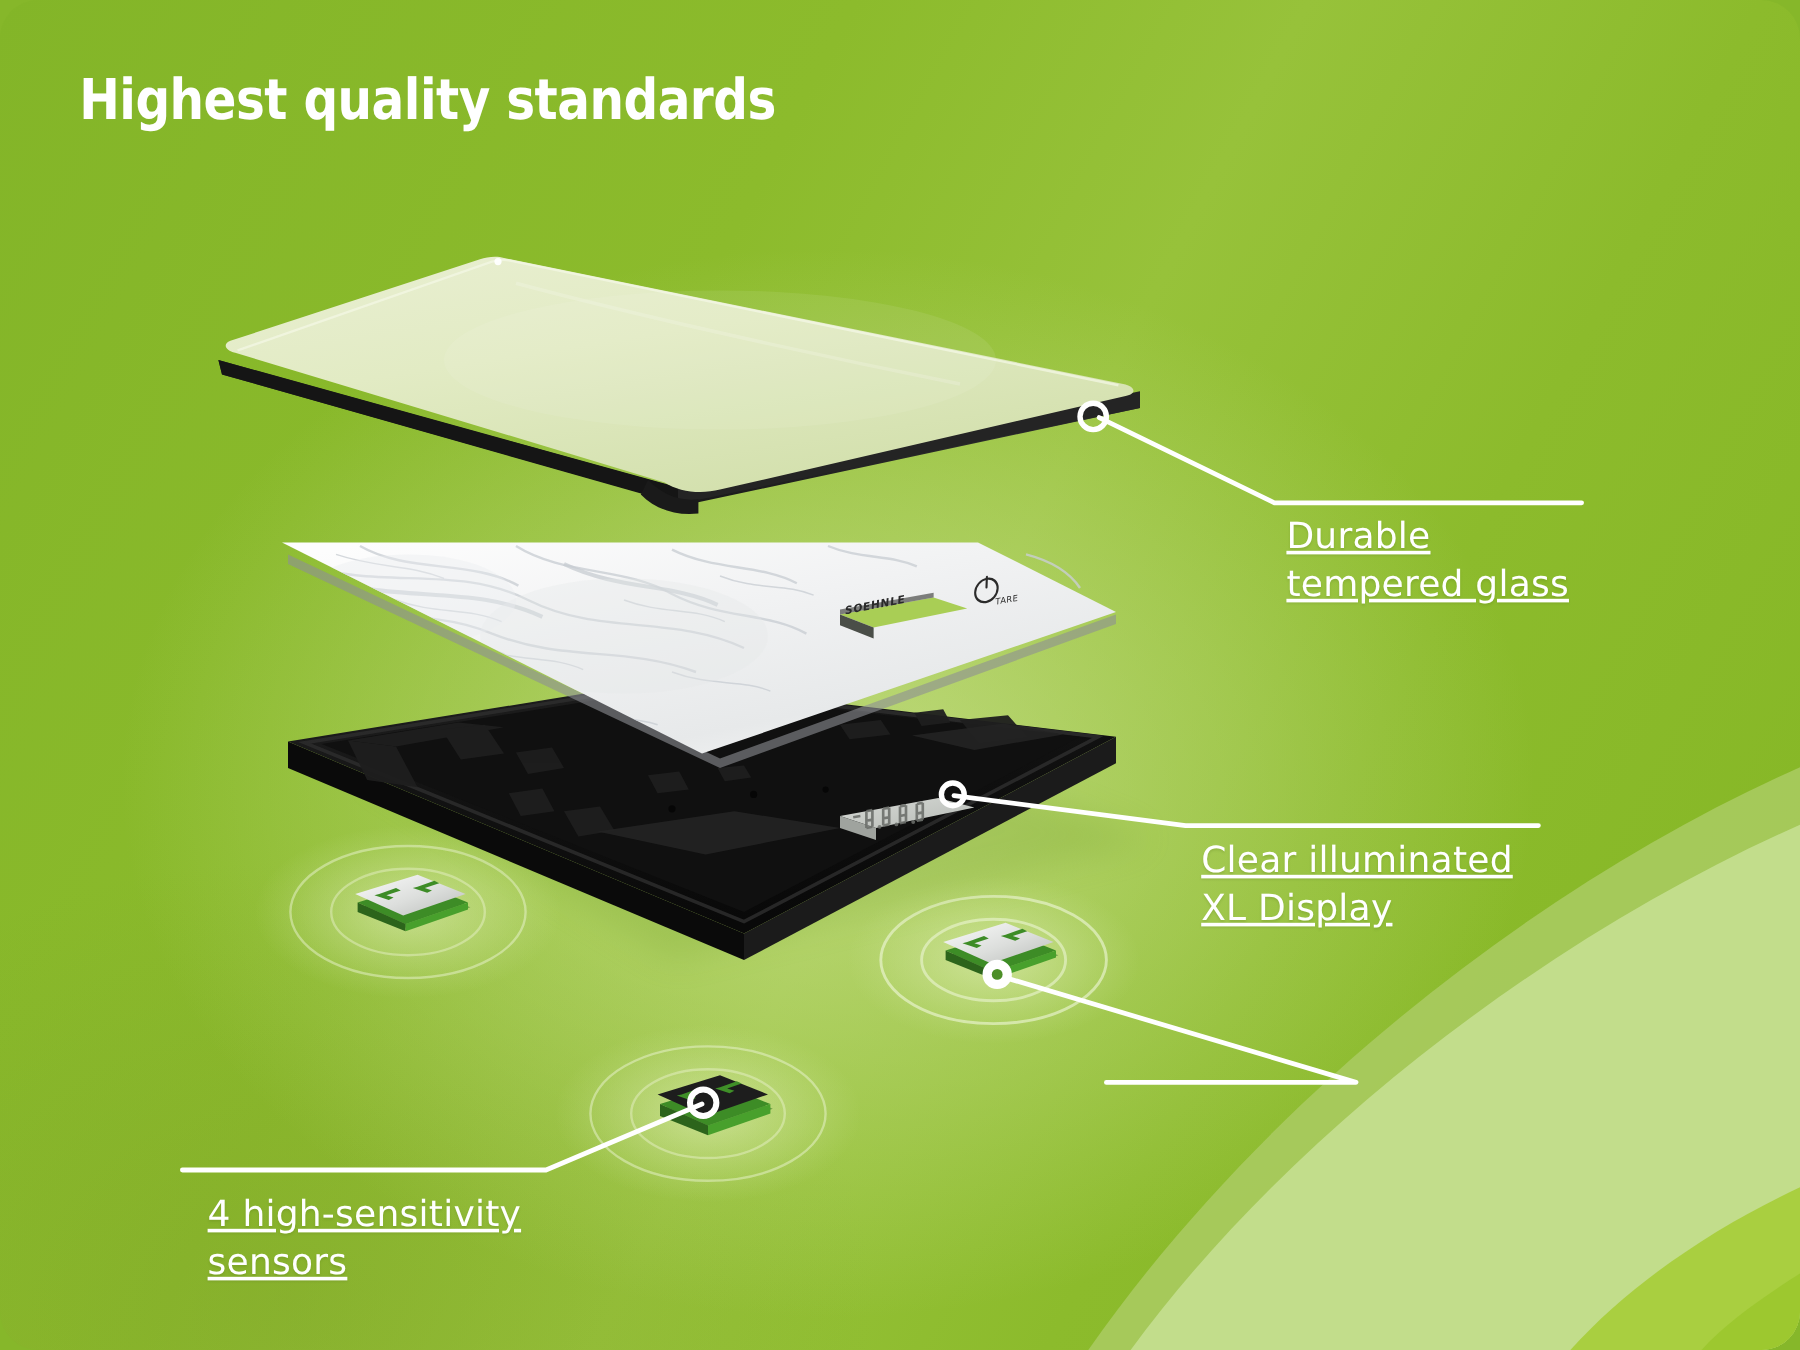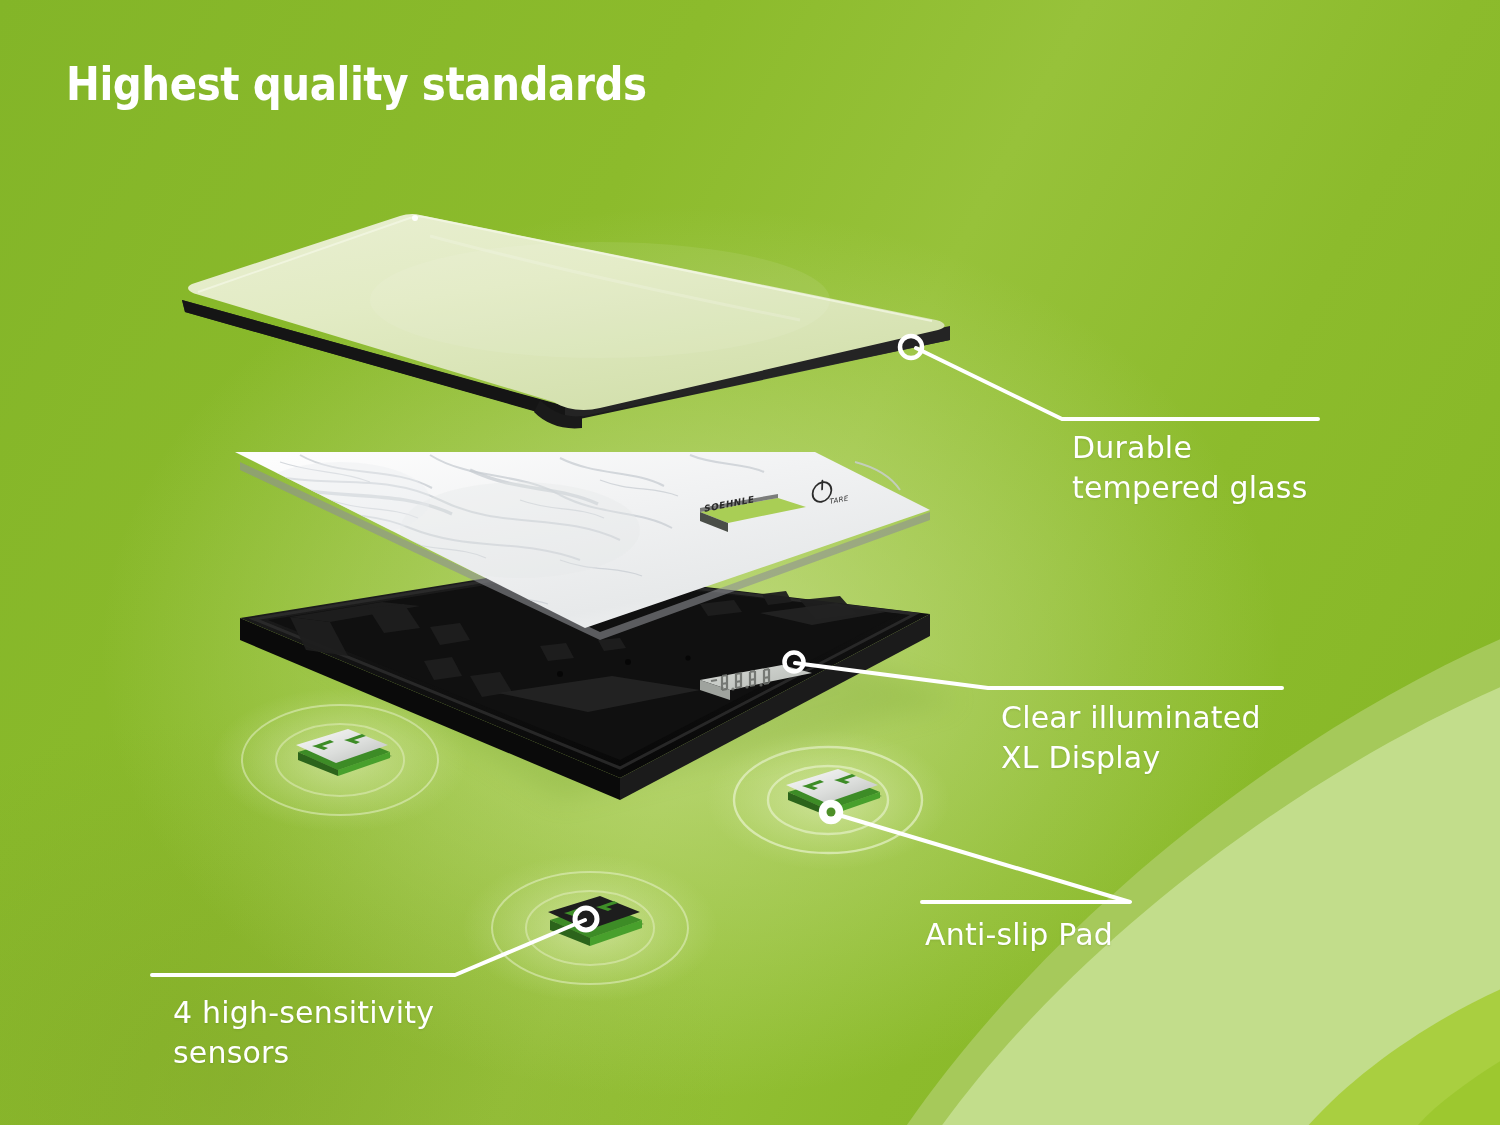--- a/index.html
+++ b/index.html
@@ -12,20 +12,21 @@
 
   
   #stage {
     position:absolute; inset:0;
     width:1500px; height:1125px;
     overflow:hidden;
     background:
       radial-gradient(ellipse 820px 620px at 46% 58%, rgba(222,236,178,0.55) 0%, rgba(205,226,150,0.30) 42%, rgba(150,190,60,0.0) 72%),
       radial-gradient(ellipse 700px 520px at 16% 96%, rgba(120,150,40,0.30) 0%, rgba(120,150,40,0.0) 70%),
       linear-gradient(118deg, #83b528 0%, #8cbb2c 34%, #97c23a 52%, #8cbb2c 70%, #84b624 100%);
+    border-radius: 32px;
   }
   .swoosh { position:absolute; pointer-events:none; }
   #swoosh-svg { position:absolute; right:-10px; bottom:-10px; width:860px; height:620px; }
 
   
   #title {
     position:absolute; left:66px; top:56px;
     font-family:"DejaVu Sans", sans-serif;
     font-weight:bold;
     font-size:47px;
@@ -43,20 +44,21 @@
   
   .callout-label {
     position:absolute;
     color:#ffffff;
     font-family:"DejaVu Sans", sans-serif;
     font-size:30px;
     line-height:1.34;
     letter-spacing:0.2px;
     white-space:pre-line;
     text-shadow:0 1px 2px rgba(70,100,20,0.18);
+    text-decoration:underline;
   }
   #label-glass   { left:1072px; top:428px; }
   #label-display { left:1001px; top:698px; }
   #label-pad     { left:925px;  top:915px; }
   #label-sensors { left:160px;  top:993px;margin-left:13px; }
 
   
   .vein { stroke:#c7ccd2; fill:none; opacity:.75; }
 </style>
 </head>
@@ -335,18 +337,17 @@
     </g>
   </svg>
   </div>
 
   <div id="label-glass" class="callout-label">Durable
 tempered glass</div>
 
   <div id="label-display" class="callout-label">Clear illuminated
 XL Display</div>
 
-  <div id="label-pad" class="callout-label">Anti-slip Pad</div>
 
   <div id="label-sensors" class="callout-label">4 high-sensitivity
 sensors</div>
 
 </div>
 
 </body></html>

